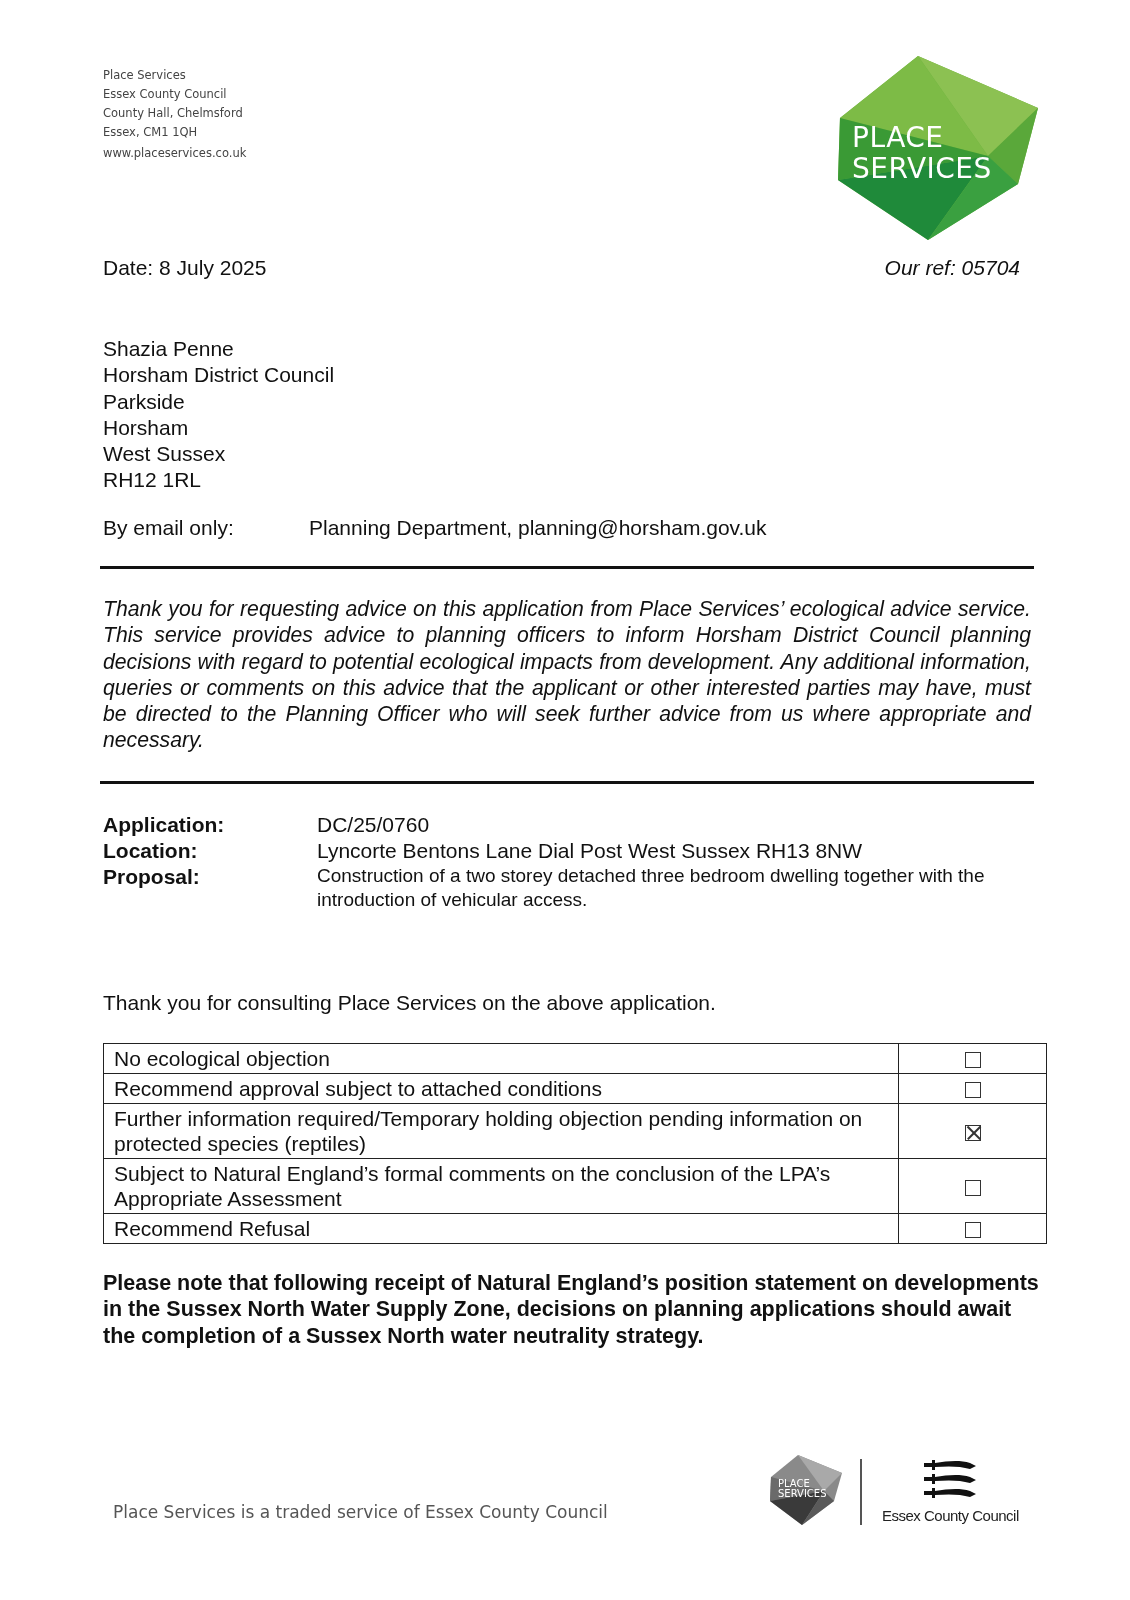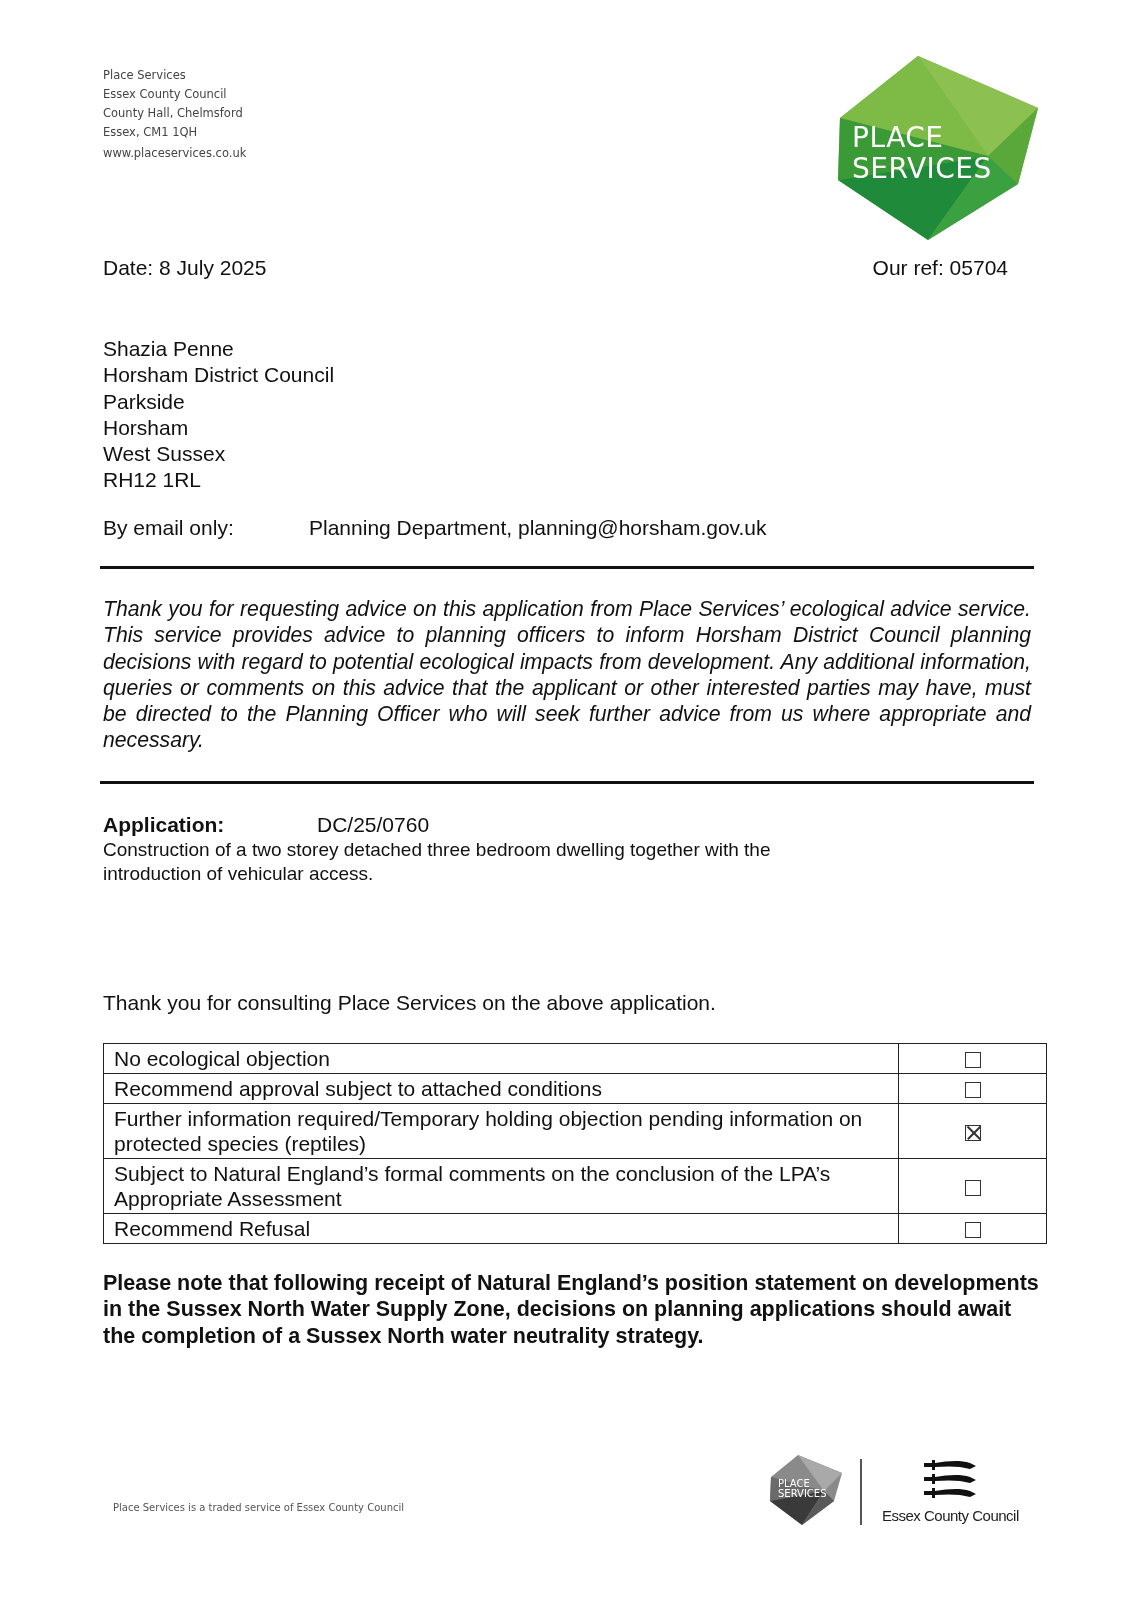--- a/index.html
+++ b/index.html
@@ -6,21 +6,21 @@
     html, body { width: 1130px; height: 1600px; background: #ffffff; }
     body { position: relative; font-family: "Liberation Sans", sans-serif; color: #111111; overflow: hidden; }
 
     .sender { position: absolute; left: 103px; top: 66px; font-family: "DejaVu Sans", sans-serif; font-size: 11.5px; color: #444; line-height: 19px; }
     .sender .web { margin-top: 2px; }
 
     .logo { position: absolute; left: 838px; top: 56px; width: 200px; height: 192px; }
     .logo-text { position: absolute; left: 852px; top: 122px; color: #fff; font-family: "DejaVu Sans", sans-serif; font-weight: normal; font-size: 28px; line-height: 31px; letter-spacing: 0.5px; }
 
     .date { position: absolute; left: 103px; top: 256px; font-size: 21px; }
-    .ref { position: absolute; right: 122px; top: 256px; font-size: 21px; }
+    .ref { position: absolute; right: 110px; top: 256px; font-size: 21px; font-style: italic; }
 
     .address { position: absolute; left: 103px; top: 336px; font-size: 21px; line-height: 26.3px; }
     .email-row { position: absolute; left: 103px; top: 516px; font-size: 21px; }
     .email-row .label { display: inline-block; width: 206px; }
 
     .rule { position: absolute; left: 100px; width: 934px; height: 3px; background: #111; }
     .rule1 { top: 566px; }
     .rule2 { top: 781px; }
 
     .intro { position: absolute; left: 103px; top: 596px; width: 928px; font-size: 21.2px; font-style: italic; line-height: 26.3px; text-align: justify; }
@@ -36,21 +36,21 @@
     table.options { position: absolute; left: 103px; top: 1043px; width: 944px; border-collapse: collapse; }
     table.options td { border: 1.5px solid #222; font-weight: normal; font-size: 21px; line-height: 25px; padding: 2px 10px; vertical-align: middle; }
     table.options td.box { width: 148px; text-align: center; padding: 0; }
     .cb { display: inline-block; width: 16px; height: 16px; border: 1.5px solid #333; position: relative; vertical-align: middle; }
     .cb.checked::before, .cb.checked::after { content: ""; position: absolute; left: -1px; top: 6px; width: 18px; height: 1.5px; background: #333; }
     .cb.checked::before { transform: rotate(45deg); }
     .cb.checked::after { transform: rotate(-45deg); }
 
     .note { position: absolute; left: 103px; top: 1270px; width: 940px; font-weight: bold; font-size: 21.5px; line-height: 26.3px; }
 
-    .footer-text { position: absolute; left: 113px; top: 1502px; font-family: "DejaVu Sans", sans-serif; font-size: 10px; color: #555; }
+    .footer-text { position: absolute; left: 113px; top: 1502px; font-family: "DejaVu Sans", sans-serif; font-size: 17px; color: #555; }
     .footer-logos { position: absolute; left: 770px; top: 1455px; width: 260px; height: 80px; }
     .ps-grey { position: absolute; left: 0; top: 0; width: 72px; height: 72px; }
     .ps-grey-text { position: absolute; left: 8px; top: 24px; font-family: "DejaVu Sans", sans-serif; font-size: 10px; line-height: 10px; color: #fff; }
     .divider { position: absolute; left: 90px; top: 4px; width: 2px; height: 66px; background: #555; }
     .ecc-emblem { position: absolute; left: 150px; top: 2px; width: 58px; height: 46px; }
     .ecc-text { position: absolute; left: 112px; top: 52px; font-size: 15px; color: #222; letter-spacing: -0.5px; }
   </style>
 </head>
 <body>
 
@@ -97,20 +97,25 @@
 <p class="intro">Thank you for requesting advice on this application from Place Services’ ecological advice service. This service provides advice to planning officers to inform Horsham District Council planning decisions with regard to potential ecological impacts from development. Any additional information, queries or comments on this advice that the applicant or other interested parties may have, must be directed to the Planning Officer who will seek further advice from us where appropriate and necessary.</p>
 
 <div class="rule rule2"></div>
 
 <div class="app-details">
   <div class="app-row">
     <div class="k">Application:</div>
     <div class="v">DC/25/0760</div>
   </div>
   <div class="app-row">
+    <div class="k">Location:</div>
+    <div class="v">Lyncorte Bentons Lane Dial Post West Sussex RH13 8NW</div>
+  </div>
+  <div class="app-row">
+    <div class="k">Proposal:</div>
     <div class="v small">Construction of a two storey detached three bedroom dwelling together with the introduction of vehicular access.</div>
   </div>
 </div>
 
 <div class="consult">Thank you for consulting Place Services on the above application.</div>
 
 <table class="options">
   <tbody>
       <tr>
     <td>No ecological objection</td>

